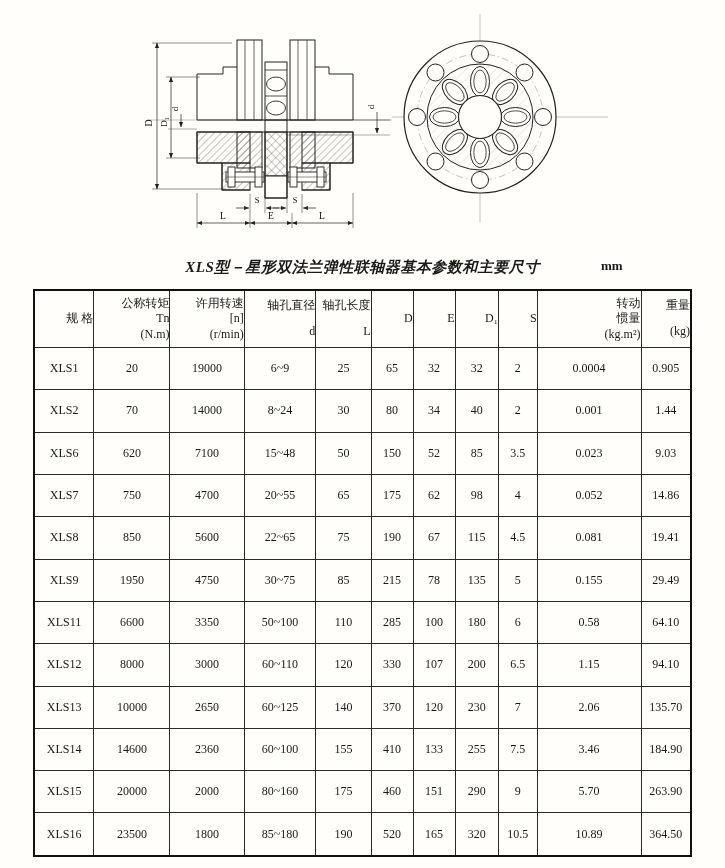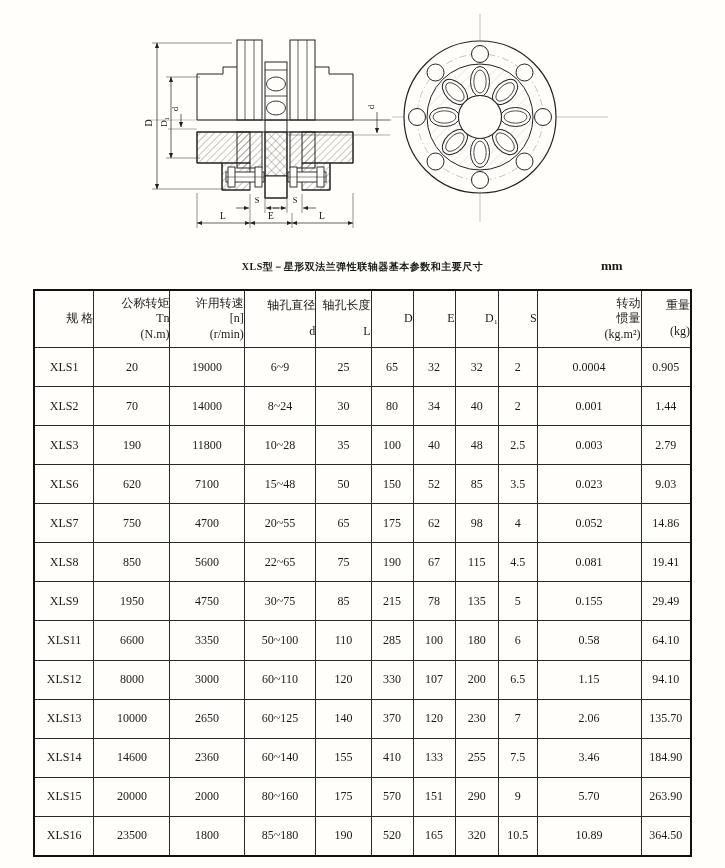--- a/index.html
+++ b/index.html
@@ -11,21 +11,21 @@
     position:relative;
     overflow:hidden;
   }
   .page{position:absolute;inset:0;}
   .drawing{position:absolute;left:0;top:0;width:725px;height:252px;}
   .title-bar{
     position:absolute;left:0;top:254px;width:725px;height:26px;
     display:flex;align-items:center;justify-content:center;
   }
   .doc-title{
-    font-size:10px;font-weight:bold;letter-spacing:.5px;
+    font-size:15px;font-weight:bold;letter-spacing:.5px;font-style:italic;
   }
   .unit-label{
     position:absolute;left:601px;top:258px;font-size:13px;font-weight:bold;
   }
   table.spec{
     position:absolute;left:33px;top:289px;width:659px;height:568px;
     border-collapse:collapse;table-layout:fixed;
     background:#fffefb;
   }
   table.spec, table.spec th, table.spec td{
@@ -294,33 +294,20 @@
           <td>8~24</td>
           <td>30</td>
           <td>80</td>
           <td>34</td>
           <td>40</td>
           <td>2</td>
           <td>0.001</td>
           <td>1.44</td>
         </tr>
         <tr>
-          <td>XLS3</td>
-          <td>190</td>
-          <td>11800</td>
-          <td>10~28</td>
-          <td>35</td>
-          <td>100</td>
-          <td>40</td>
-          <td>48</td>
-          <td>2.5</td>
-          <td>0.003</td>
-          <td>2.79</td>
-        </tr>
-        <tr>
           <td>XLS6</td>
           <td>620</td>
           <td>7100</td>
           <td>15~48</td>
           <td>50</td>
           <td>150</td>
           <td>52</td>
           <td>85</td>
           <td>3.5</td>
           <td>0.023</td>
@@ -401,36 +388,36 @@
           <td>120</td>
           <td>230</td>
           <td>7</td>
           <td>2.06</td>
           <td>135.70</td>
         </tr>
         <tr>
           <td>XLS14</td>
           <td>14600</td>
           <td>2360</td>
-          <td>60~140</td>
+          <td>60~100</td>
           <td>155</td>
           <td>410</td>
           <td>133</td>
           <td>255</td>
           <td>7.5</td>
           <td>3.46</td>
           <td>184.90</td>
         </tr>
         <tr>
           <td>XLS15</td>
           <td>20000</td>
           <td>2000</td>
           <td>80~160</td>
           <td>175</td>
-          <td>570</td>
+          <td>460</td>
           <td>151</td>
           <td>290</td>
           <td>9</td>
           <td>5.70</td>
           <td>263.90</td>
         </tr>
         <tr>
           <td>XLS16</td>
           <td>23500</td>
           <td>1800</td>

